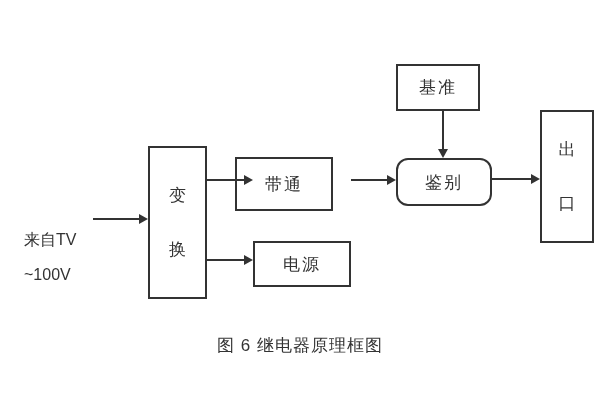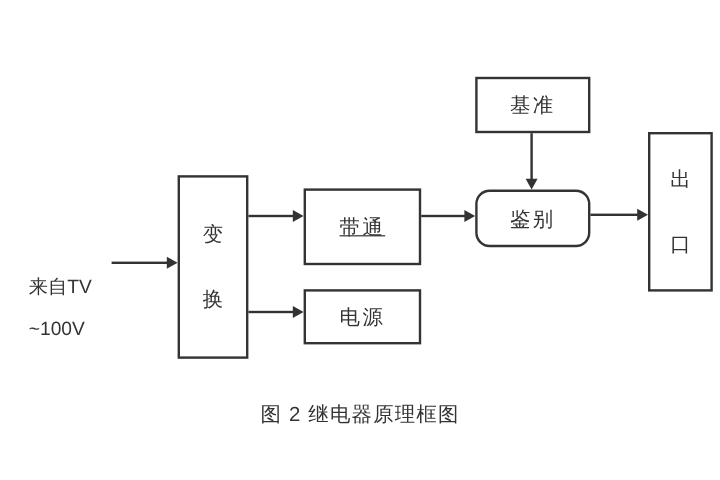--- a/index.html
+++ b/index.html
@@ -31,23 +31,23 @@
     color: var(--text);
   }
   .block.vertical {
     flex-direction: column;
     letter-spacing: 0;
   }
   .block.vertical .vchar { line-height: 1; }
 
   #block-transform     { left: 148px; top: 146px; width: 59px;  height: 153px; }
   #block-transform .vchar + .vchar { margin-top: 37px; }
-  #block-bandpass      { left: 253px; top: 157px; width: 98px;  height: 64px; text-decoration: underline; }
+  #block-bandpass      { left: 235px; top: 157px; width: 98px;  height: 54px; }
   #block-power         { left: 253px; top: 241px; width: 98px;  height: 46px; }
-  #block-reference     { left: 396px; top: 64px;  width: 96px;  height: 47px; }
+  #block-reference     { left: 396px; top: 64px;  width: 84px;  height: 47px; }
   #block-discriminator { left: 396px; top: 158px; width: 96px;  height: 48px; border-radius: 12px; }
   #block-output        { left: 540px; top: 110px; width: 54px;  height: 133px; }
   #block-output .vchar + .vchar { margin-top: 37px; }
 
   
   .hline { position: absolute; height: 2px; background: var(--line); }
   .vline { position: absolute; width: 2px;  background: var(--line); }
 
   #line-input        { left: 93px;  top: 218px; width: 47px; }
   #line-t-bandpass   { left: 207px; top: 179px; width: 39px; }
@@ -148,15 +148,15 @@
 
   <div class="hline" id="line-b-discrim"></div>
   <div class="ah-right" id="ah-b-discrim"></div>
 
   <div class="vline" id="line-r-discrim"></div>
   <div class="ah-down" id="ah-r-discrim"></div>
 
   <div class="hline" id="line-d-output"></div>
   <div class="ah-right" id="ah-d-output"></div>
 
-  <div class="caption">图 2 继电器原理框图</div>
+  <div class="caption">图 6 继电器原理框图</div>
 
 </div>
 
 </body></html>

